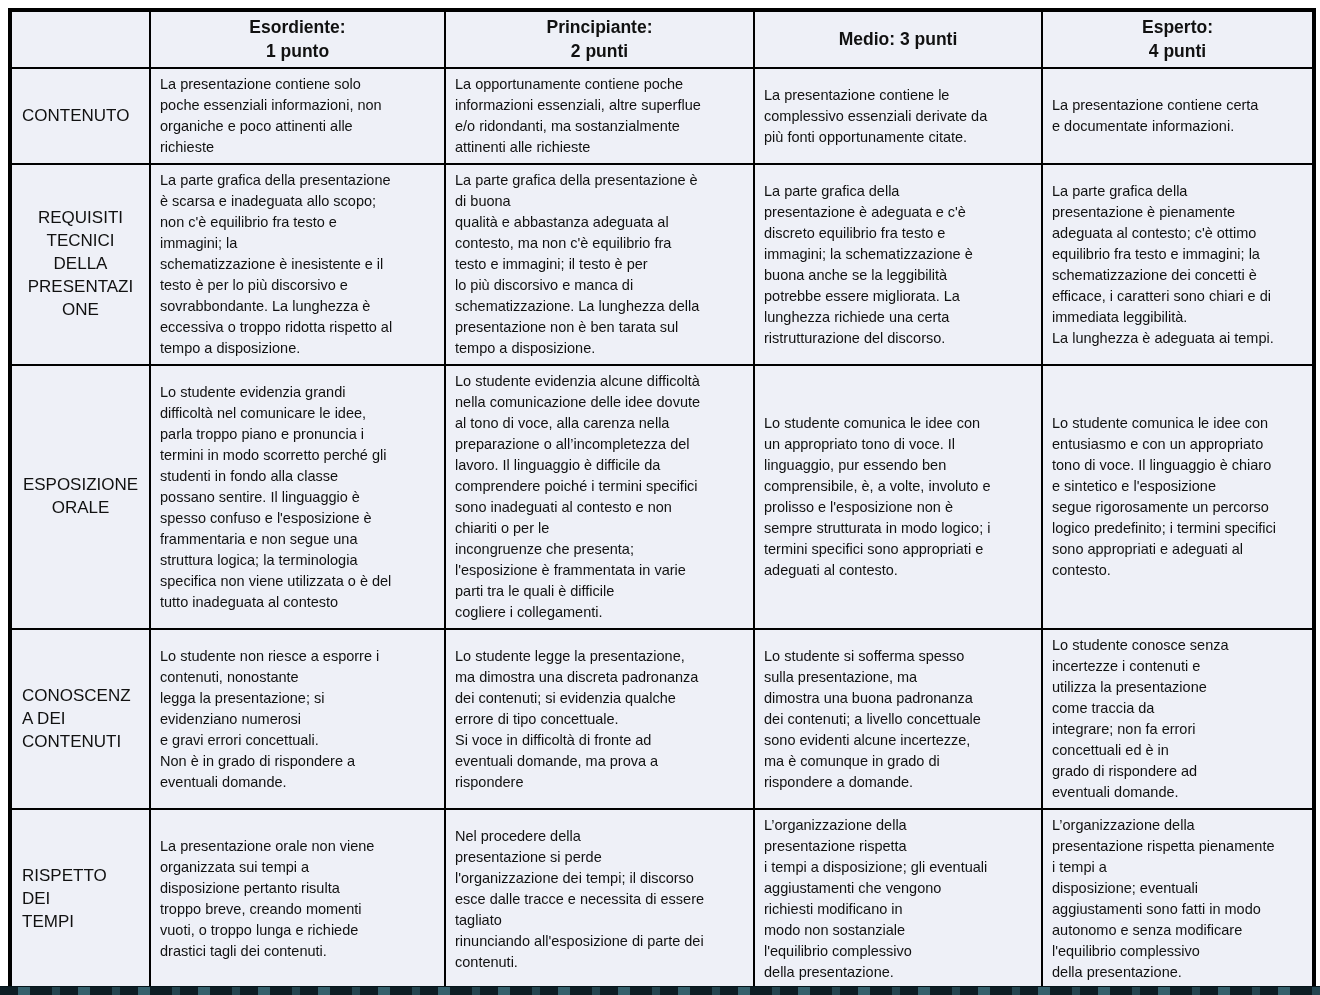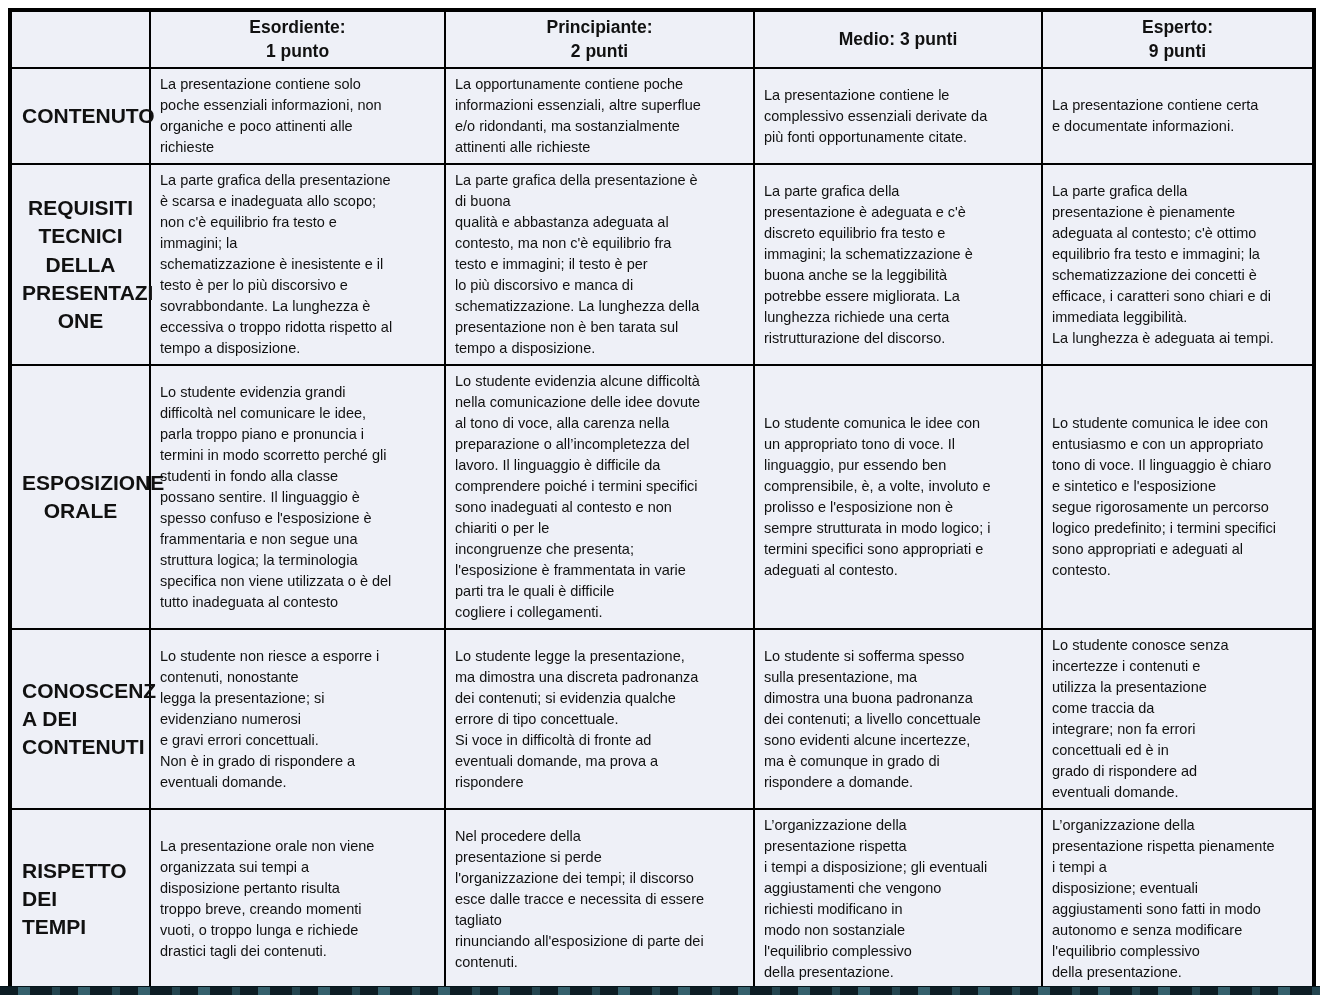--- a/index.html
+++ b/index.html
@@ -32,22 +32,22 @@
     font-weight: bold;
     text-align: center;
     white-space: pre-line;
     line-height: 1.35;
     height: 58px;
     padding: 4px 6px;
   }
 
   
   th.rowlabel {
-    font-size: 21px;
-    font-weight: bold;
+    font-size: 17px;
+    font-weight: normal;
     line-height: 1.35;
     padding: 6px 10px;
     white-space: pre-line;
   }
   th.rowlabel.align-left   { text-align: left; }
   th.rowlabel.align-center { }
 
   
   td.cell {
     font-size: 14.5px;
@@ -107,21 +107,21 @@
 
     <tbody>
         <tr class="head">
       <th></th>
       <th>Esordiente:
 1 punto</th>
       <th>Principiante:
 2 punti</th>
       <th>Medio: 3 punti</th>
       <th>Esperto:
-9 punti</th>
+4 punti</th>
     </tr>
 
     <tr class="r1">
       <th class="rowlabel align-left">CONTENUTO</th>
       <td class="cell">La presentazione contiene solo
 poche essenziali informazioni, non
 organiche e poco attinenti alle
 richieste</td>
       <td class="cell">La opportunamente contiene poche
 informazioni essenziali, altre superflue

